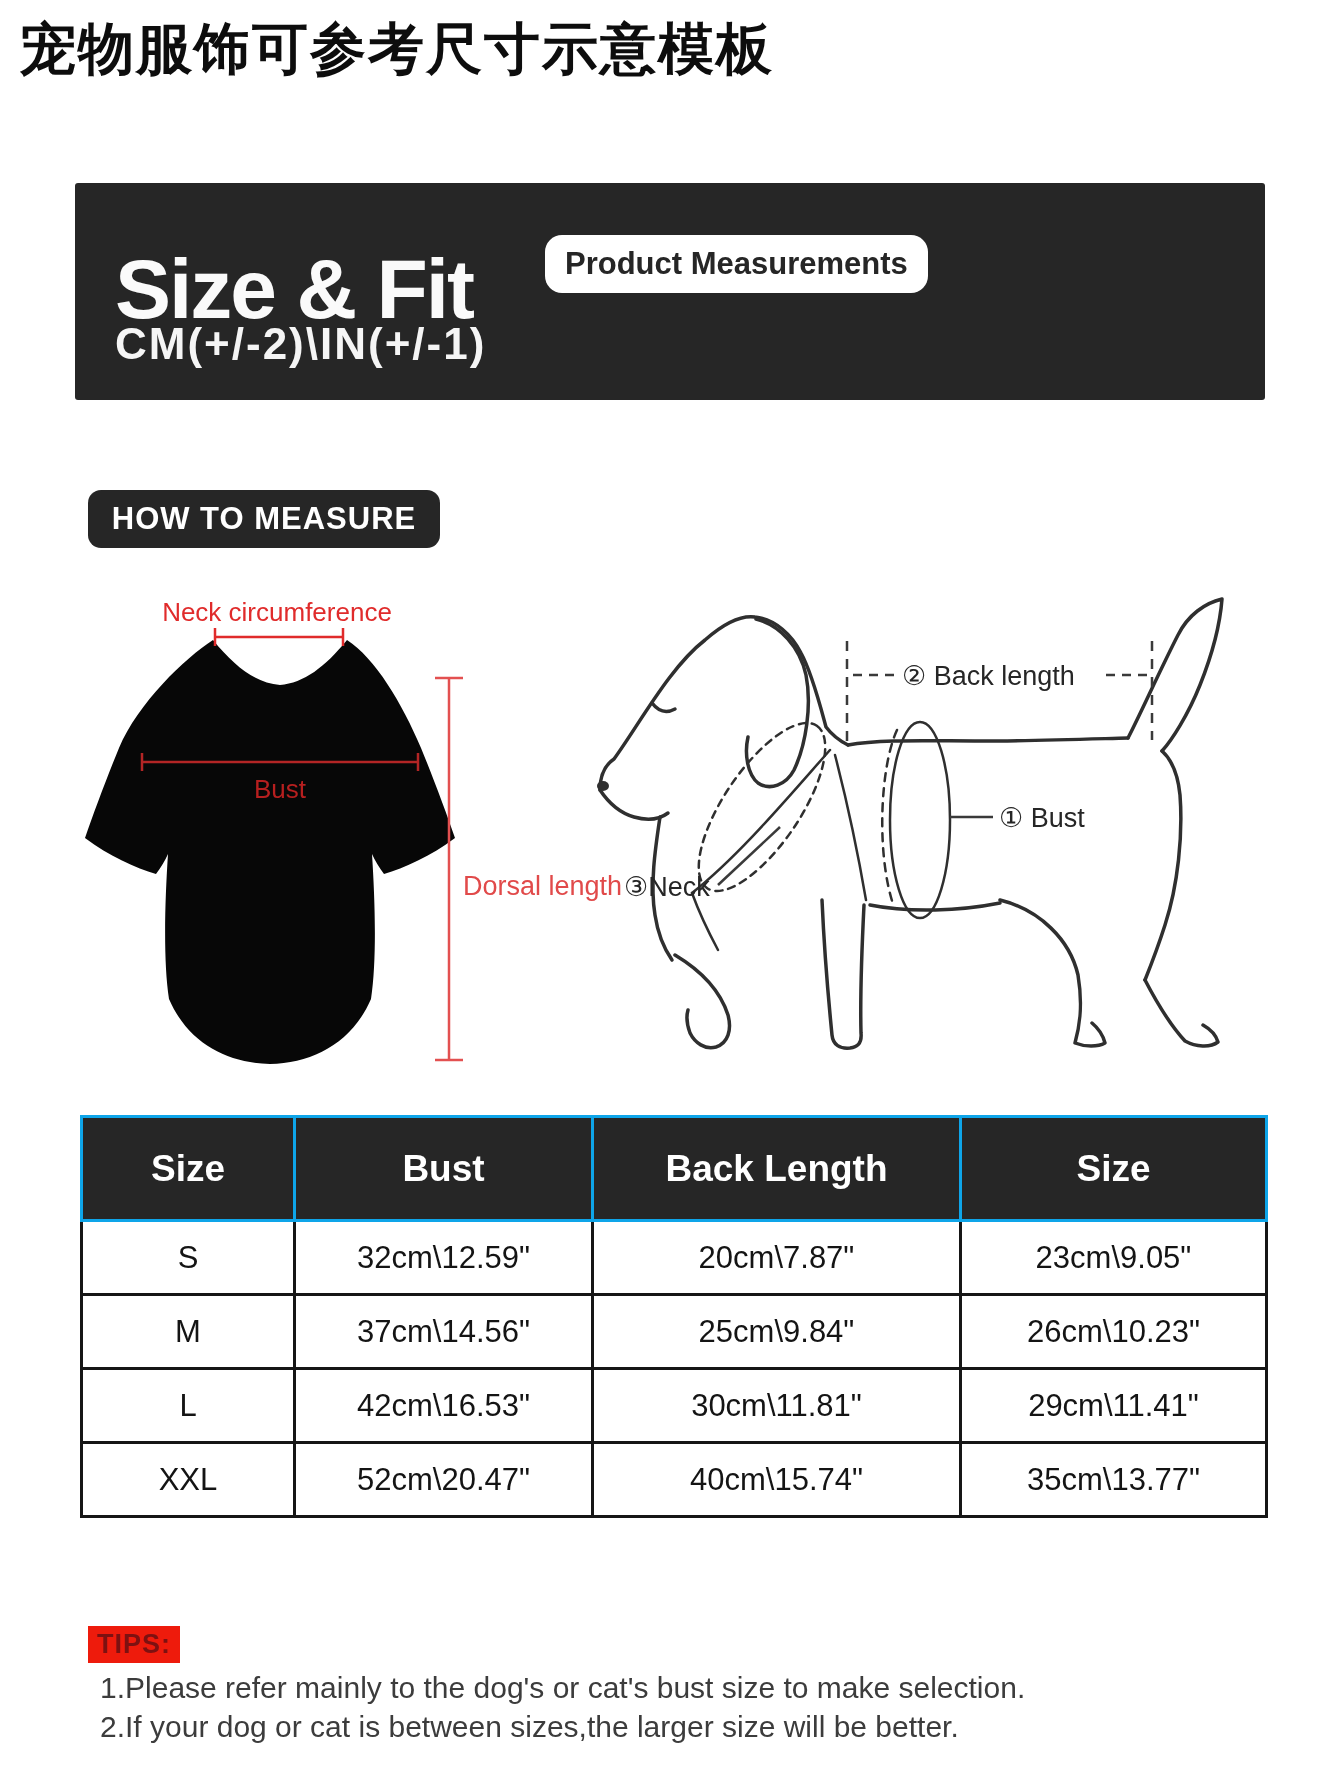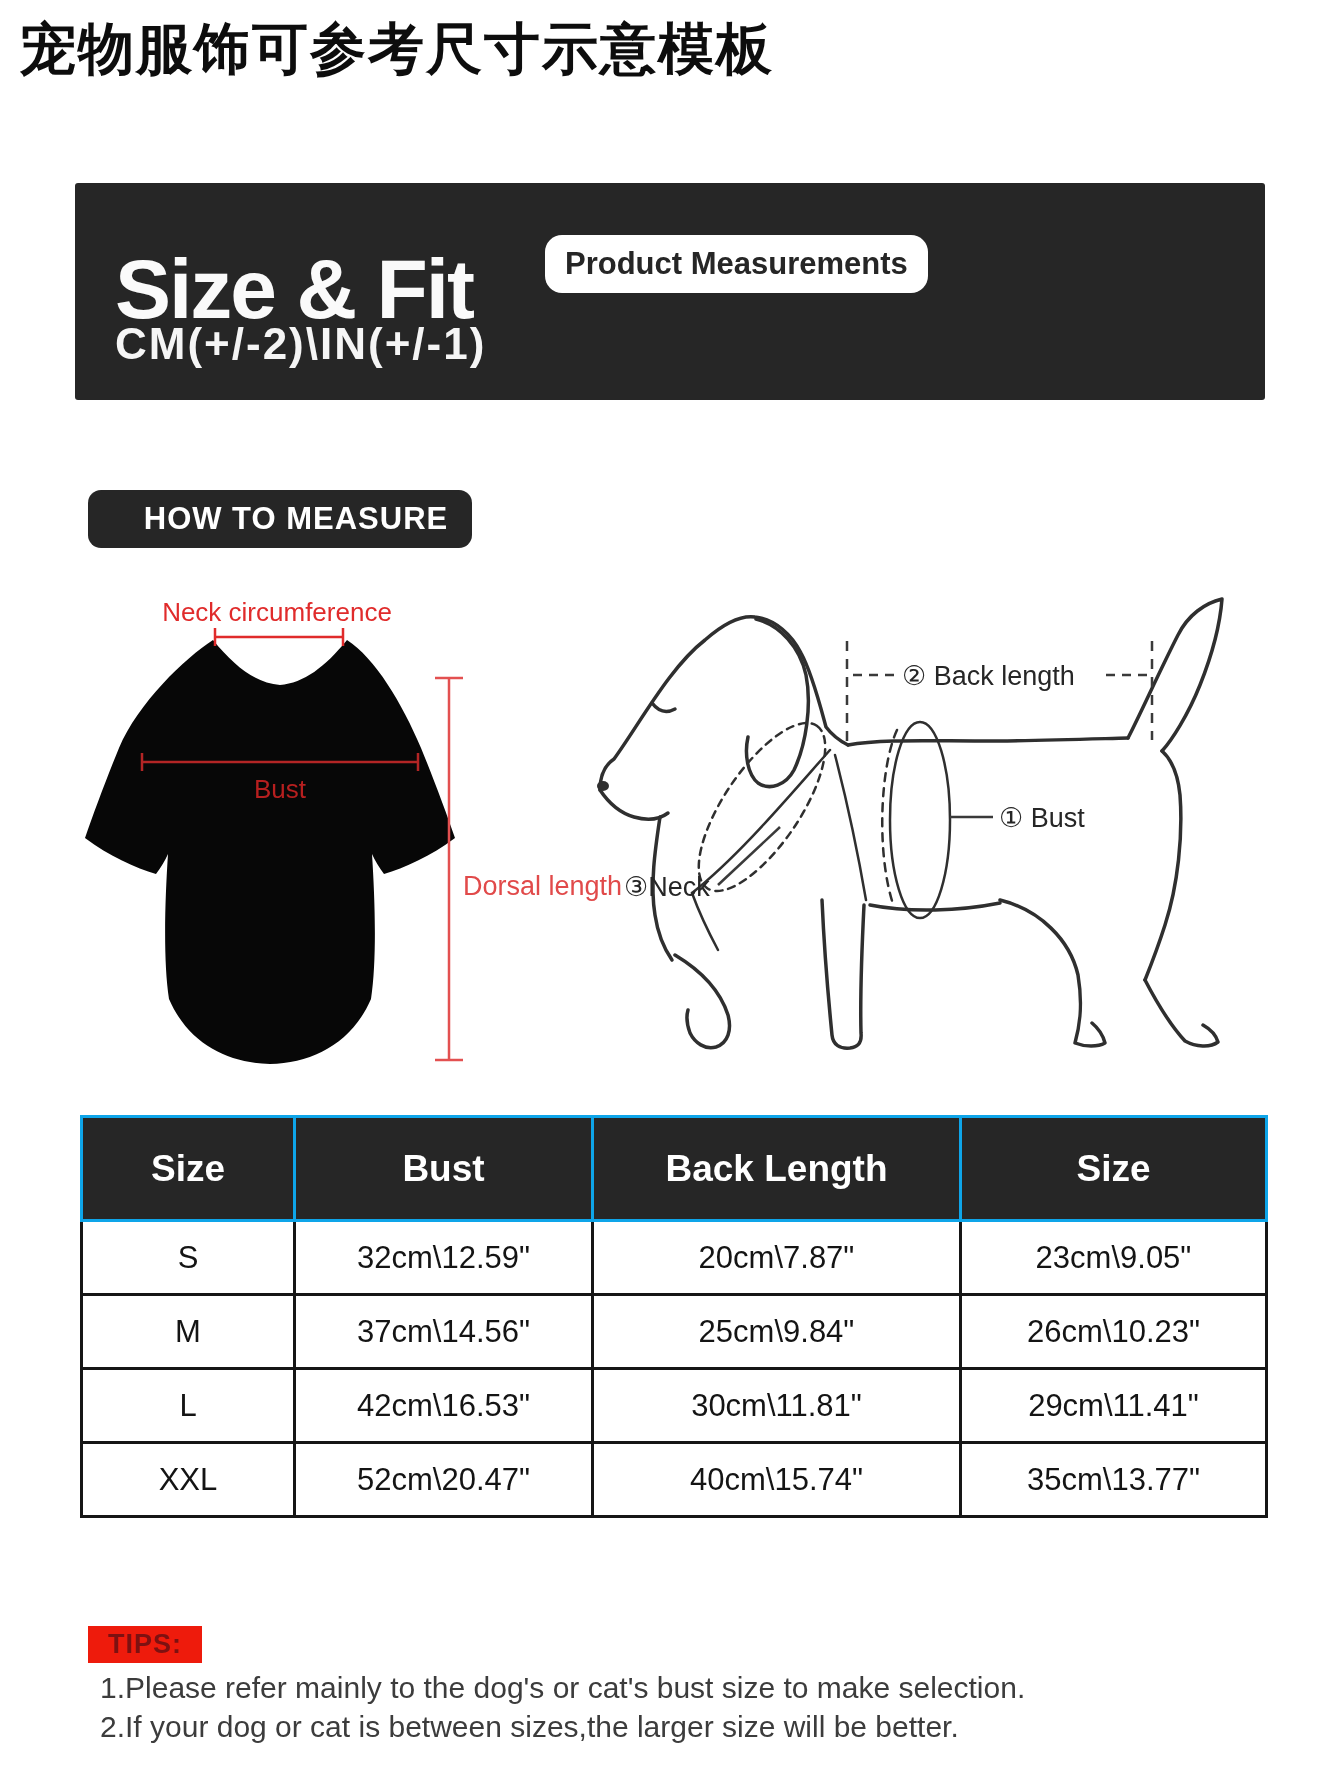--- a/index.html
+++ b/index.html
@@ -27,21 +27,21 @@
     padding:0 20px;font-size:31px;font-weight:700;color:#262626;white-space:nowrap;margin-left:8px;
   }
   .banner-tolerance{
     position:absolute;left:40px;top:136px;
     font-size:44px;font-weight:700;color:#f5f5f5;letter-spacing:2px;
   }
   
   .htm-badge{
     position:absolute;left:88px;top:490px;width:352px;height:58px;
     background:#262626;border-radius:13px;display:flex;align-items:center;justify-content:center;
-    font-size:31px;font-weight:700;color:#ffffff;letter-spacing:1px;padding-left:32px;
+    font-size:31px;font-weight:700;color:#ffffff;letter-spacing:1px;
   }
   
   .diagram{position:absolute;left:0;top:555px;width:1340px;height:530px;}
   .diagram text{font-family:"Liberation Sans", sans-serif;}
   
   .size-table{
     position:absolute;left:80px;top:1115px;width:1185px;
     border-collapse:collapse;table-layout:fixed;
   }
   .size-table th{
@@ -49,21 +49,21 @@
     height:99px;border:3px solid #0ea5e9;text-align:center;
   }
   .size-table td{
     background:#ffffff;color:#141414;font-size:31px;font-weight:400;
     height:69px;border:3px solid #161616;text-align:center;
   }
   
   .tips-label{
     position:absolute;left:88px;top:1626px;
     background:#ee1b0c;color:#7d1111;font-size:27px;font-weight:700;
-    padding:3px 20px;letter-spacing:1px;
+    padding:3px 9px;letter-spacing:1px;
   }
   .tips-list{
     position:absolute;left:75px;top:1668px;width:1250px;
     font-size:30px;color:#3c3c3c;line-height:39px;margin-left:25px;
   }
 </style>
 </head>
 <body>
 
 <div id="stage">

